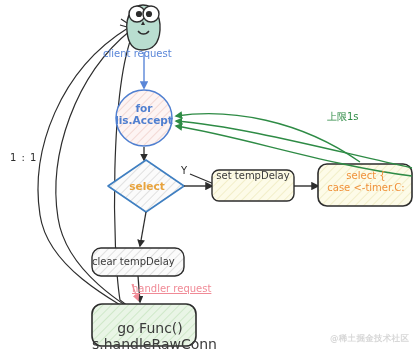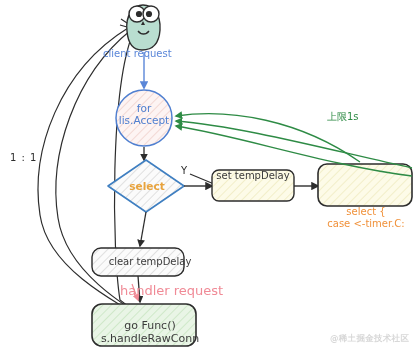--- a/index.html
+++ b/index.html
@@ -28,53 +28,53 @@
     white-space: pre;
     line-height: 1.15;
   }
   .edge-label {
     position: absolute;
     white-space: pre;
     pointer-events: none;
   }
   #lbl-for {
     left: 108px; top: 102px; width: 72px;
-    color: #4f7fd0; font-size: 10.5px;
+    color: #4f7fd0; font-size: 10.5px; font-weight: bold;
   }
   #lbl-error {
     left: 115px; top: 180px; width: 64px;
     color: #e8a33d; font-size: 10.5px; font-weight: 600;
   }
   #lbl-set-tempdelay {
     left: 211px; top: 170px; width: 84px;
     color: #3b3b3b; font-size: 10px;
   }
   #lbl-select {
     left: 320px; top: 170px; width: 92px;
-    color: #f0913a; font-size: 10px; text-align: center; margin-top: 36px;
+    color: #f0913a; font-size: 10px; text-align: center;
   }
   #lbl-clear-tempdelay {
-    left: 104px; top: 256px; width: 92px;
+    left: 92px; top: 256px; width: 69px;
     color: #3b3b3b; font-size: 10px;
   }
   #lbl-go-func {
     left: 92px; top: 320px; width: 116px;
-    color: #3b3b3b; font-size: 11px;
+    color: #3b3b3b; font-size: 14px;
   }
   #lbl-client-request {
     left: 103px; top: 48px;
     color: #5a86d8; font-size: 10px;
   }
   #lbl-upper-limit {
     left: 286px; top: 110px;
     color: #2e8b45; font-size: 10px; margin-left: 41px;
   }
   #lbl-handler-request {
-    left: 120px; top: 283px;
-    color: #f08a96; font-size: 13px;
+    left: 132px; top: 283px;
+    color: #f08a96; font-size: 10px; text-decoration: underline;
   }
   #lbl-yes {
     left: 181px; top: 165px;
     color: #2d2d2d; font-size: 10px;
   }
   #lbl-ratio {
     left: 10px; top: 152px;
     color: #2d2d2d; font-size: 10px; letter-spacing: 1px;
   }
   #watermark {

